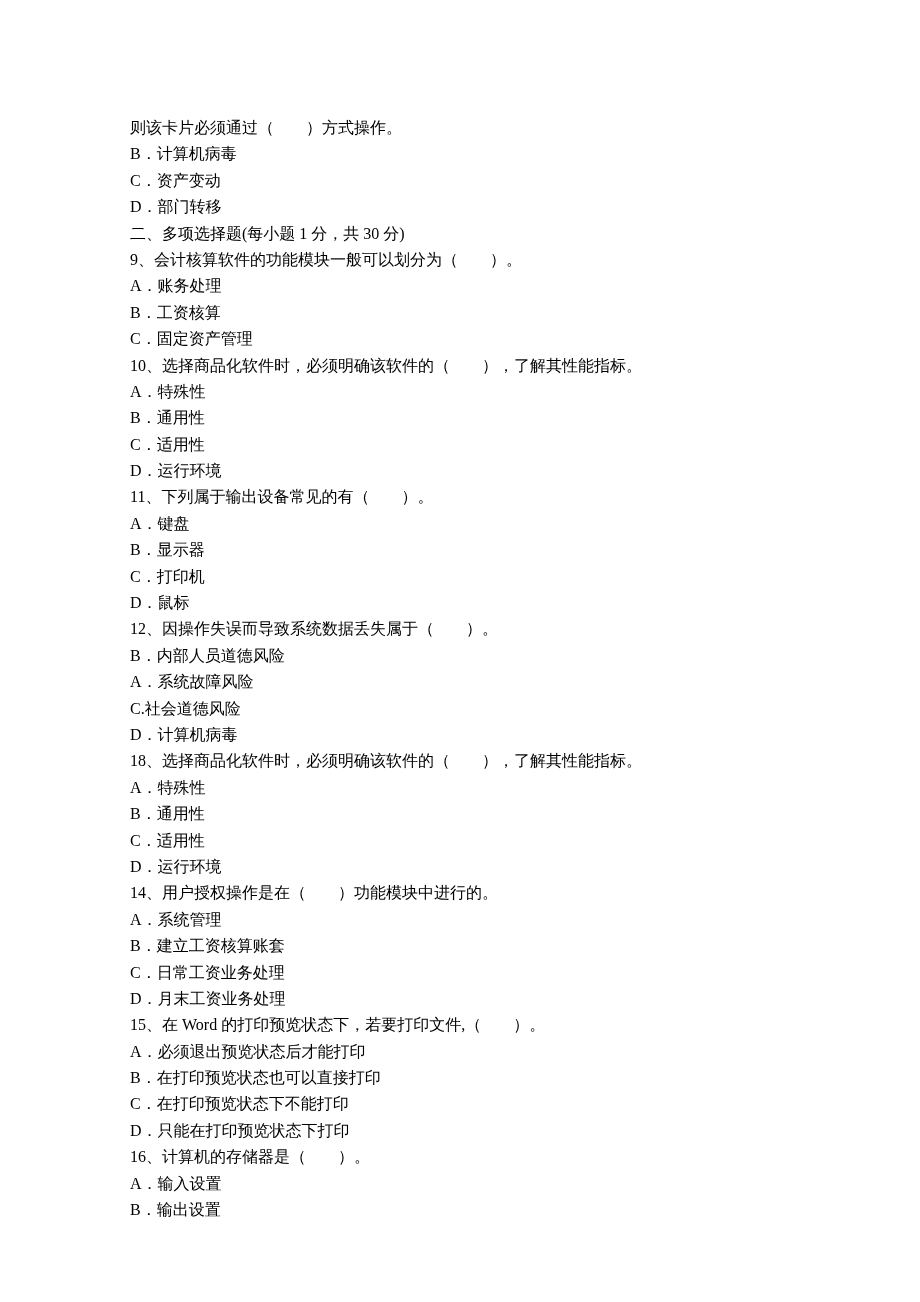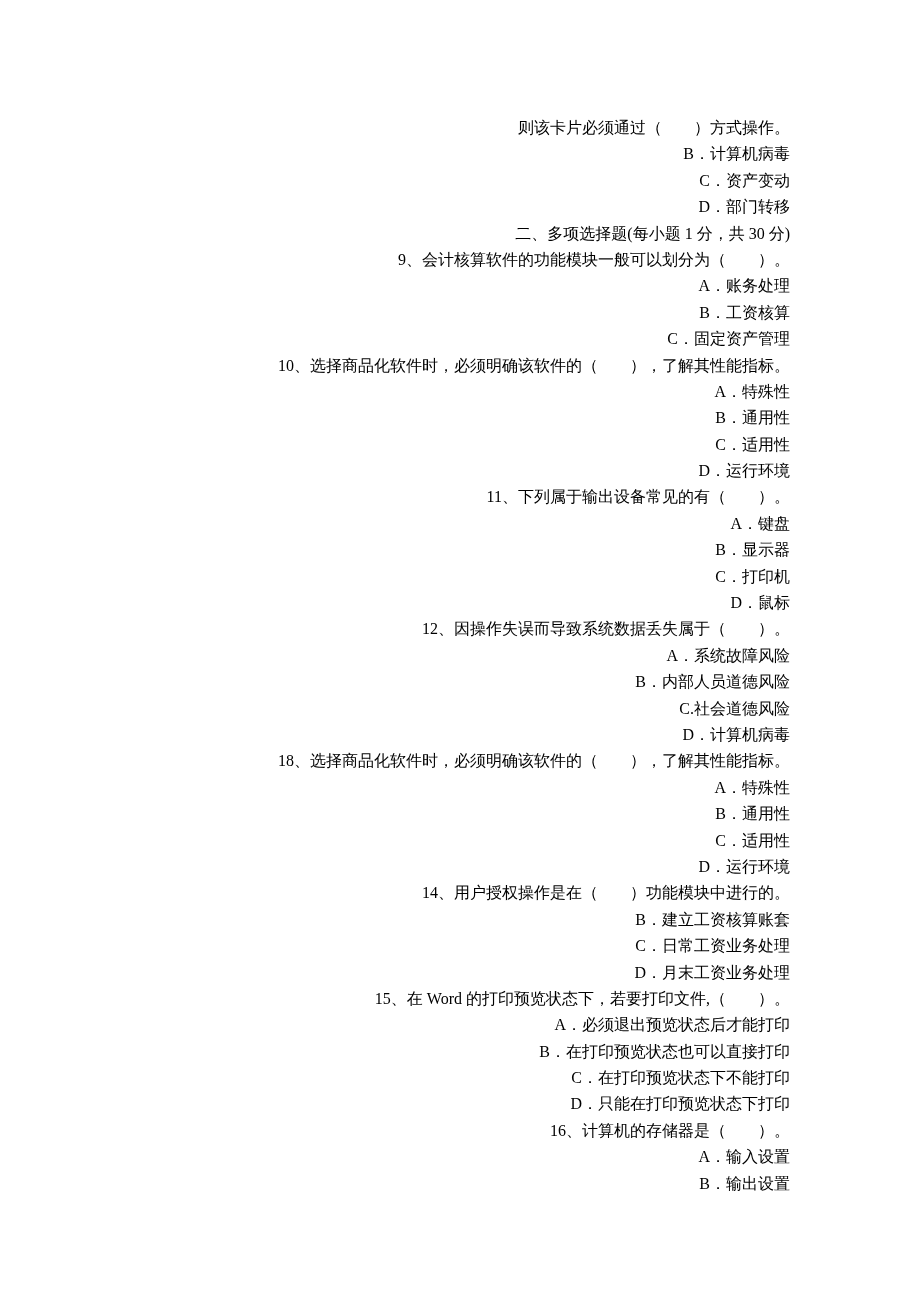--- a/index.html
+++ b/index.html
@@ -9,21 +9,20 @@
       background: #ffffff;
       font-family: "SimSun", "宋体", serif;
       font-size: 16px;
       color: #000000;
       line-height: 1.65;
       padding: 115px 130px 0 130px;
     }
     .line {
       display: block;
       white-space: nowrap;
-      text-align: right;
     }
   </style>
 </head>
 <body>
 
 <div>
   <span class="line">则该卡片必须通过（　　）方式操作。</span>
   <span class="line">B．计算机病毒</span>
   <span class="line">C．资产变动</span>
   <span class="line">D．部门转移</span>
@@ -36,30 +35,31 @@
   <span class="line">A．特殊性</span>
   <span class="line">B．通用性</span>
   <span class="line">C．适用性</span>
   <span class="line">D．运行环境</span>
   <span class="line">11、下列属于输出设备常见的有（　　）。</span>
   <span class="line">A．键盘</span>
   <span class="line">B．显示器</span>
   <span class="line">C．打印机</span>
   <span class="line">D．鼠标</span>
   <span class="line">12、因操作失误而导致系统数据丢失属于（　　）。</span>
+  <span class="line">B．内部人员道德风险</span>
   <span class="line">A．系统故障风险</span>
-  <span class="line">B．内部人员道德风险</span>
   <span class="line">C.社会道德风险</span>
   <span class="line">D．计算机病毒</span>
   <span class="line">18、选择商品化软件时，必须明确该软件的（　　），了解其性能指标。</span>
   <span class="line">A．特殊性</span>
   <span class="line">B．通用性</span>
   <span class="line">C．适用性</span>
   <span class="line">D．运行环境</span>
   <span class="line">14、用户授权操作是在（　　）功能模块中进行的。</span>
+  <span class="line">A．系统管理</span>
   <span class="line">B．建立工资核算账套</span>
   <span class="line">C．日常工资业务处理</span>
   <span class="line">D．月末工资业务处理</span>
   <span class="line">15、在 Word 的打印预览状态下，若要打印文件,（　　）。</span>
   <span class="line">A．必须退出预览状态后才能打印</span>
   <span class="line">B．在打印预览状态也可以直接打印</span>
   <span class="line">C．在打印预览状态下不能打印</span>
   <span class="line">D．只能在打印预览状态下打印</span>
   <span class="line">16、计算机的存储器是（　　）。</span>
   <span class="line">A．输入设置</span>

